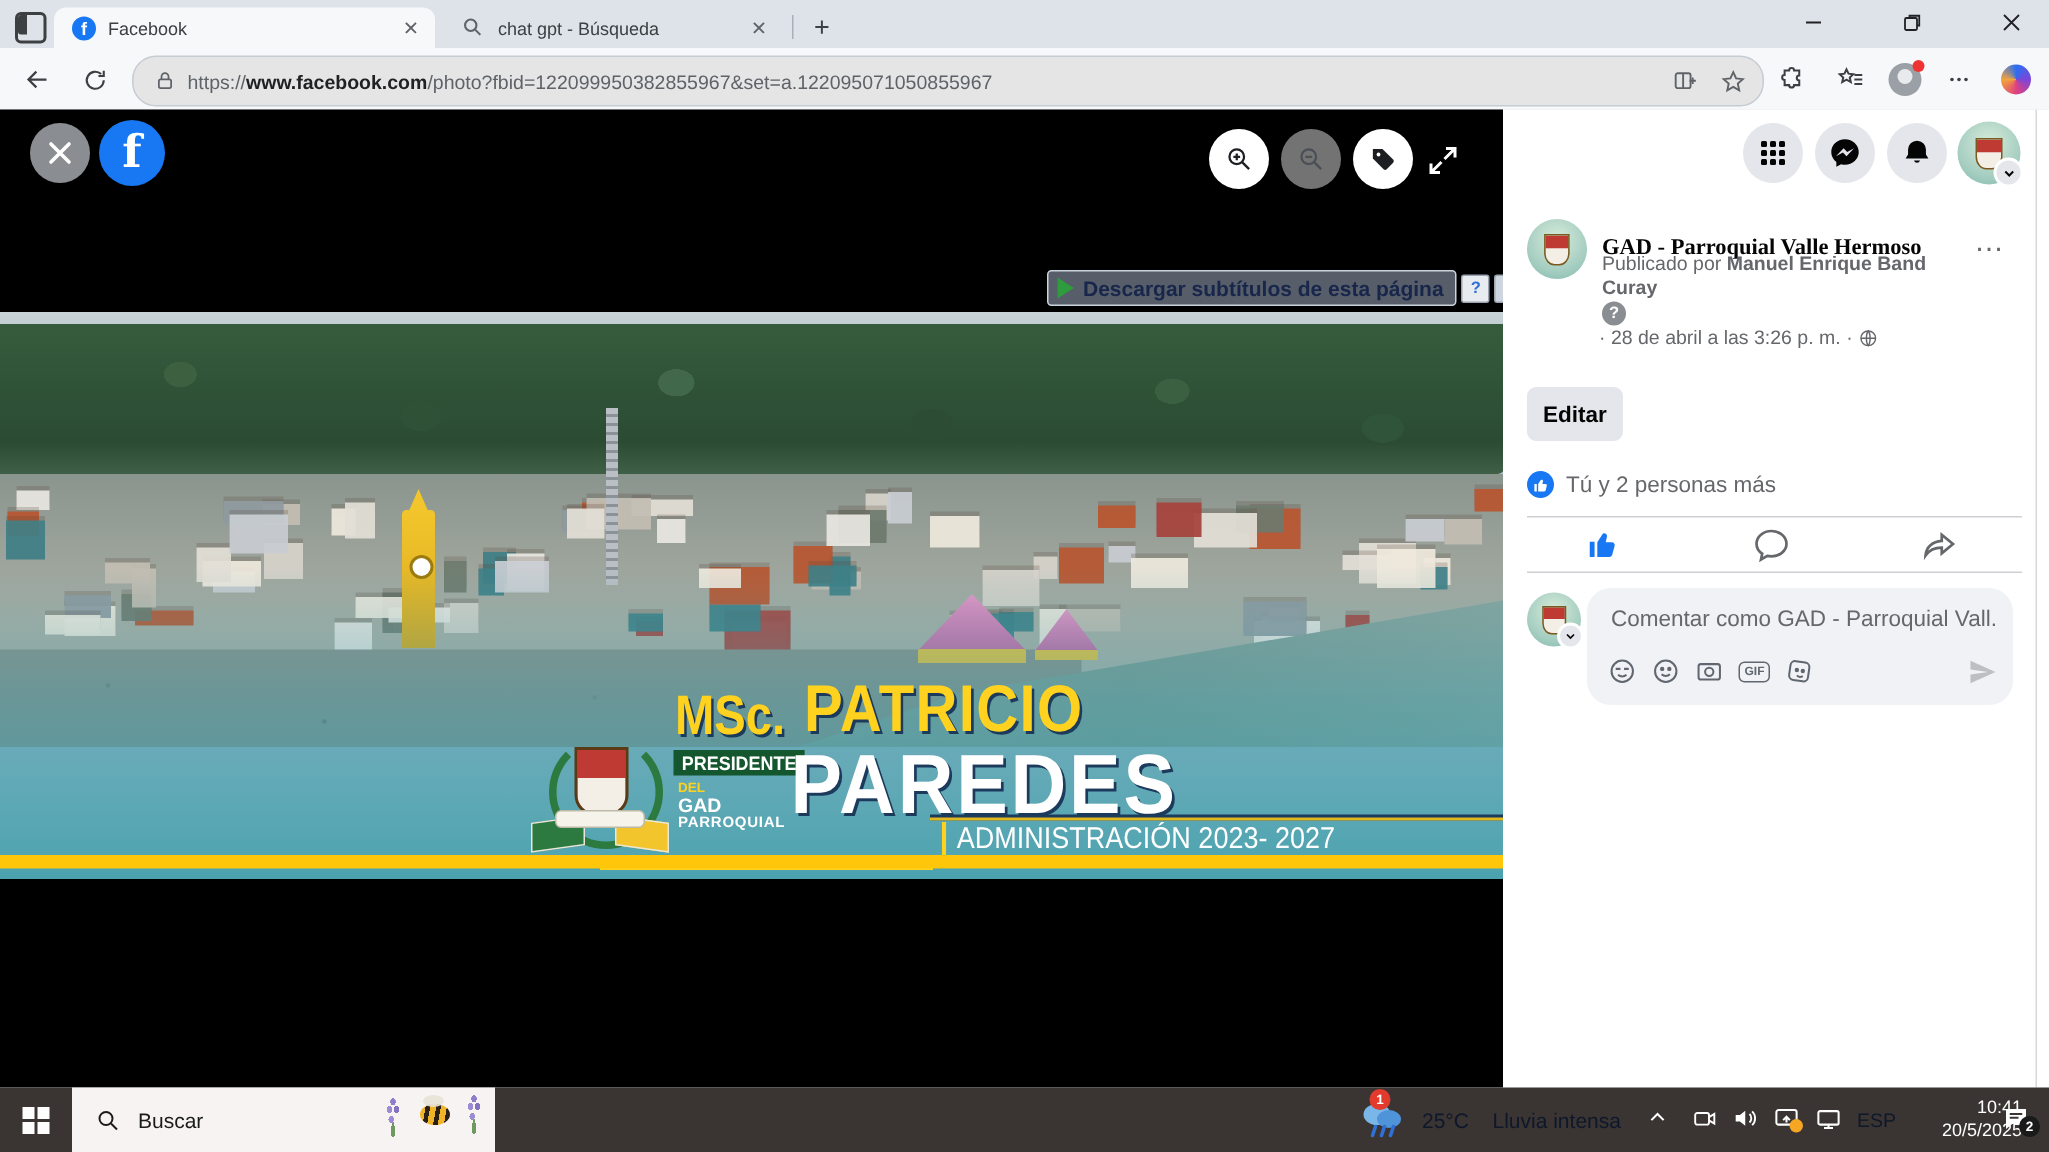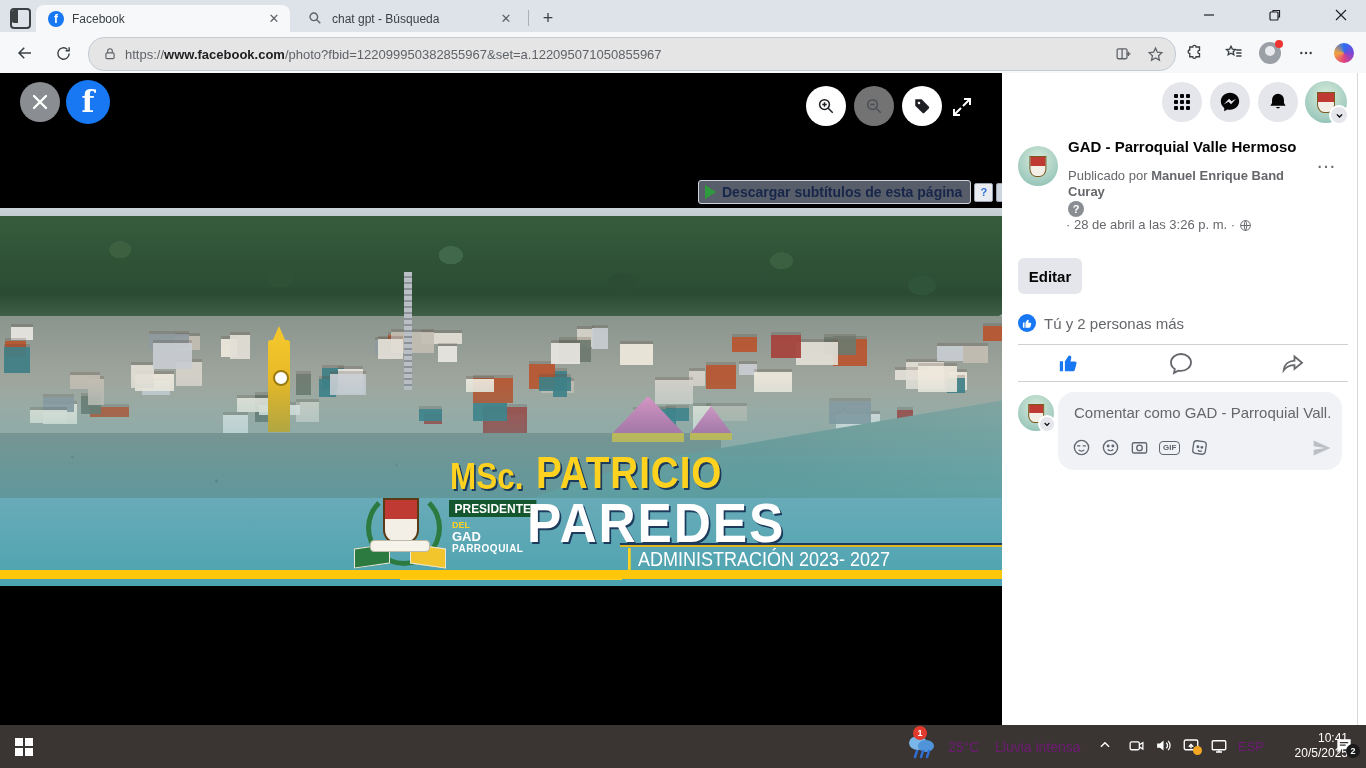--- a/index.html
+++ b/index.html
@@ -131,21 +131,21 @@
      radial-gradient(3px 4px at 50% 10%,#8f7fc9 60%,transparent 61%),
      radial-gradient(3px 4px at 30% 30%,#9b8bd4 60%,transparent 61%),
      radial-gradient(3px 4px at 70% 30%,#8374c0 60%,transparent 61%),
      radial-gradient(3px 4px at 40% 55%,#9b8bd4 60%,transparent 61%),
      radial-gradient(2px 10px at 50% 85%,#6f9a5f 60%,transparent 61%);}
   .bee{position:absolute;left:26px;top:8px;width:20px;height:14px;border-radius:50%;
      background:repeating-linear-gradient(100deg,#f0b429 0 4px,#2b2014 4px 7px);}
   .bee::before{content:"";position:absolute;left:2px;top:-6px;width:14px;height:8px;border-radius:50%;background:#e8e3d6;opacity:.9;}
   .tile{width:44px;height:43px;display:flex;align-items:center;justify-content:center;position:relative;}
   .wbadge{position:absolute;border-radius:50%;background:#e33a2e;color:#fff;font-size:9px;font-weight:bold;display:flex;align-items:center;justify-content:center;}
-  .traytxt{font-size:13px;color:#701a75;}
+  .traytxt{font-size:13px;color:#0f172a;}
   .clock{font-size:12px;line-height:15px;text-align:right;color:#fff;}
 
   svg{display:block;}
 </style>
 </head>
 <body>
 
 <div id="app">
 
   <div class="abs titlebar"></div>
@@ -436,21 +436,21 @@
   <div class="abs" style="left:1305px;top:81px;width:42px;height:42px;">
     <div class="pageavatar" style="width:42px;height:42px;"></div>
     <div class="chev-badge">
       <svg width="9" height="9" viewBox="0 0 24 24" fill="none" stroke="#050505" stroke-width="3.5">
           <path d="M5 9l7 7 7-7"></path>
         </svg>
     </div>
   </div>
 
   <div class="abs pageavatar" style="left:1018px;top:146px;width:40px;height:40px;"></div>
-  <div class="abs name" style="left:1068px;top:138px;">GAD - Parroquial Valle Hermoso</div>
+  <div class="abs name" style="left:1068px;top:157px;font-family:Liberation Serif, serif;">GAD - Parroquial Valle Hermoso</div>
   <div class="abs meta" style="left:1068px;top:168px;width:230px;"><span>Publicado por</span> <b>Manuel Enrique Band Curay</b></div>
   <div class="abs qbadge" style="left:1068px;top:201px;">?</div>
   <div class="abs meta" style="left:1066px;top:217px;display:flex;align-items:center;gap:4px;">
     <span>· 28 de abril a las 3:26 p. m. ·</span>
     <svg width="13" height="13" viewBox="0 0 24 24" fill="none" stroke="#65676B" stroke-width="1.8">
         <circle cx="12" cy="12" r="9"></circle>
         <path d="M3 12h18M12 3c3 3.5 3 14.5 0 18-3-3.5-3-14.5 0-18z"></path>
       </svg>
   </div>
   <div class="abs" style="left:1316px;top:150px;font-size:20px;color:#65676B;letter-spacing:2px;">…</div>
@@ -528,20 +528,32 @@
 
   <div class="abs taskbar"></div>
   <div class="abs tsk" style="left:0;top:725px;width:48px;">
     <div class="winlogo">
         <span></span>
         <span></span>
         <span></span>
         <span></span>
       </div>
   </div>
+  <div class="abs search">
+    <svg width="16" height="16" viewBox="0 0 24 24" fill="none" stroke="#1b1b1b" stroke-width="2" style="margin:0 12px 0 16px;">
+        <circle cx="10" cy="10" r="6.5"></circle>
+        <line x1="15" y1="15" x2="21" y2="21"></line>
+      </svg>
+    <span style="font-size:14px;">Buscar</span>
+    <div class="flowers">
+      <div class="sprig" style="left:2px;top:4px;"></div>
+      <div class="sprig" style="right:2px;top:2px;"></div>
+      <div class="bee"></div>
+    </div>
+  </div>
 
   <div class="abs tile" style="left:336px;top:725px;">
     
   </div>
 
   <div class="abs" style="left:905px;top:729px;width:34px;height:34px;">
     <svg width="32" height="32" viewBox="0 0 32 32">
         <ellipse cx="13" cy="14" rx="9" ry="7" fill="#7ab7e8"></ellipse>
         <ellipse cx="21" cy="17" rx="8" ry="6" fill="#4f93d8"></ellipse>
         <path d="M12 22l-2 6M18 22l-2 6M24 22l-2 6" stroke="#2f6fd6" stroke-width="2.4" stroke-linecap="round"></path>

